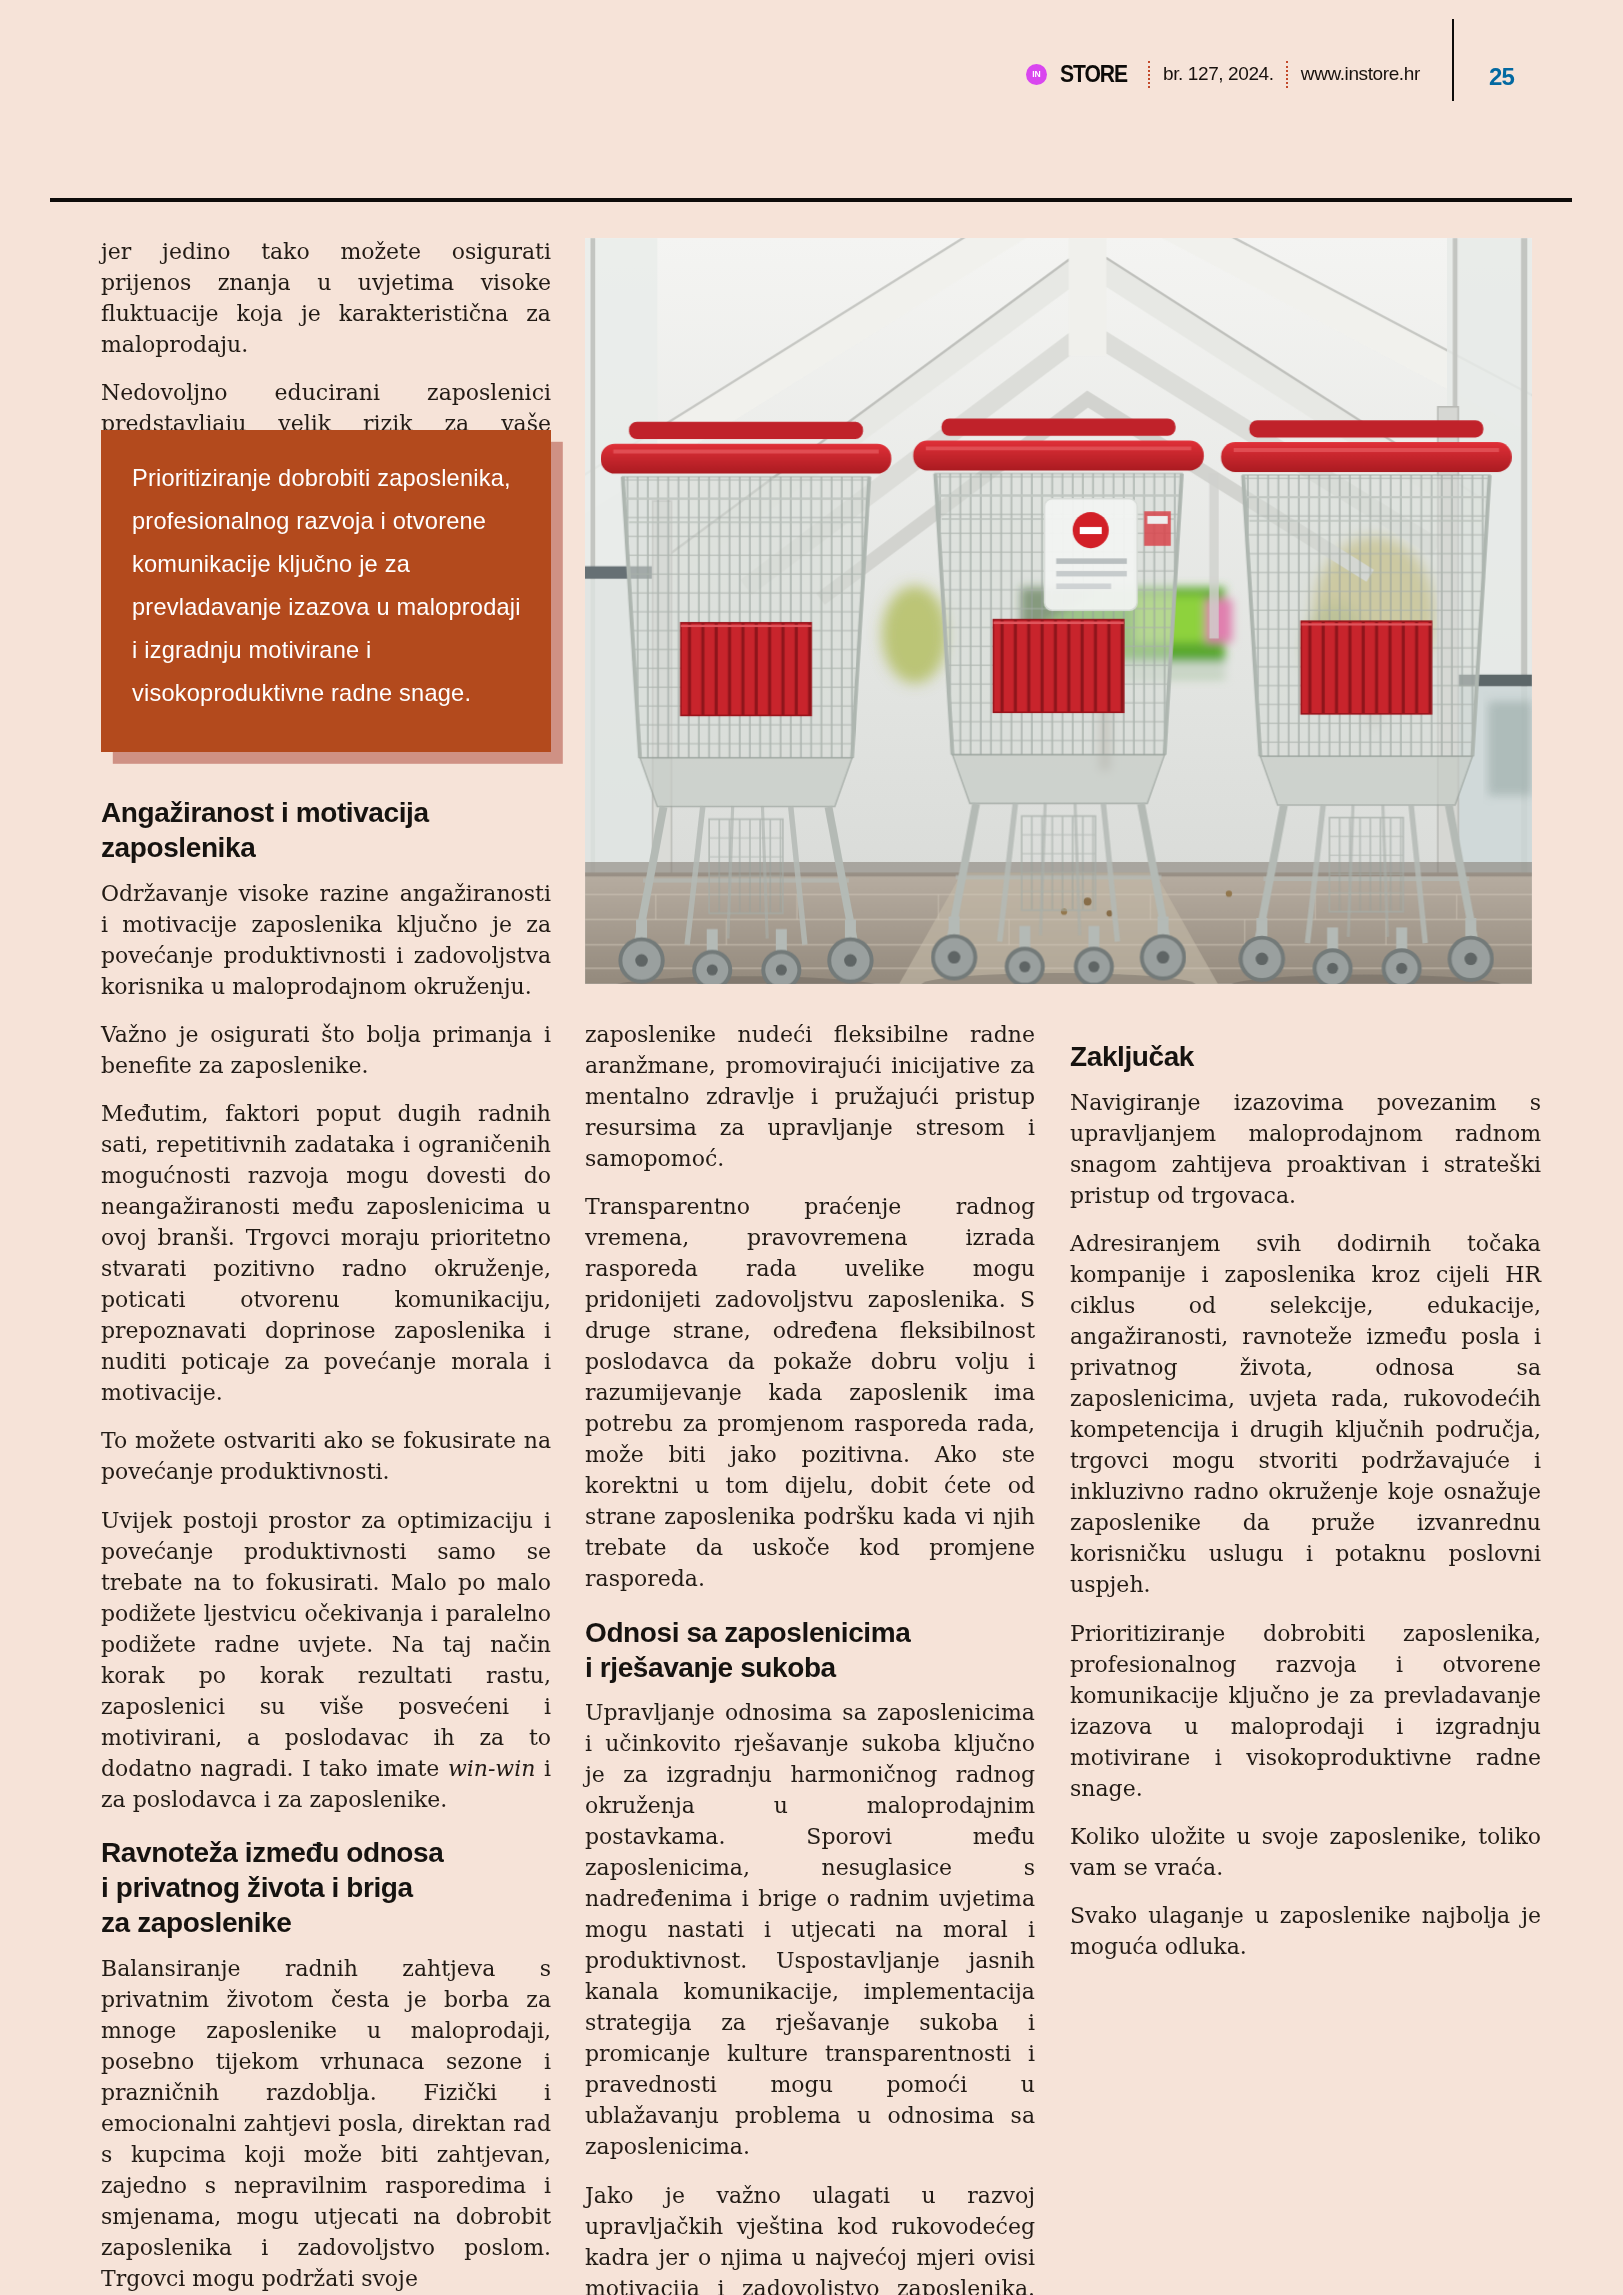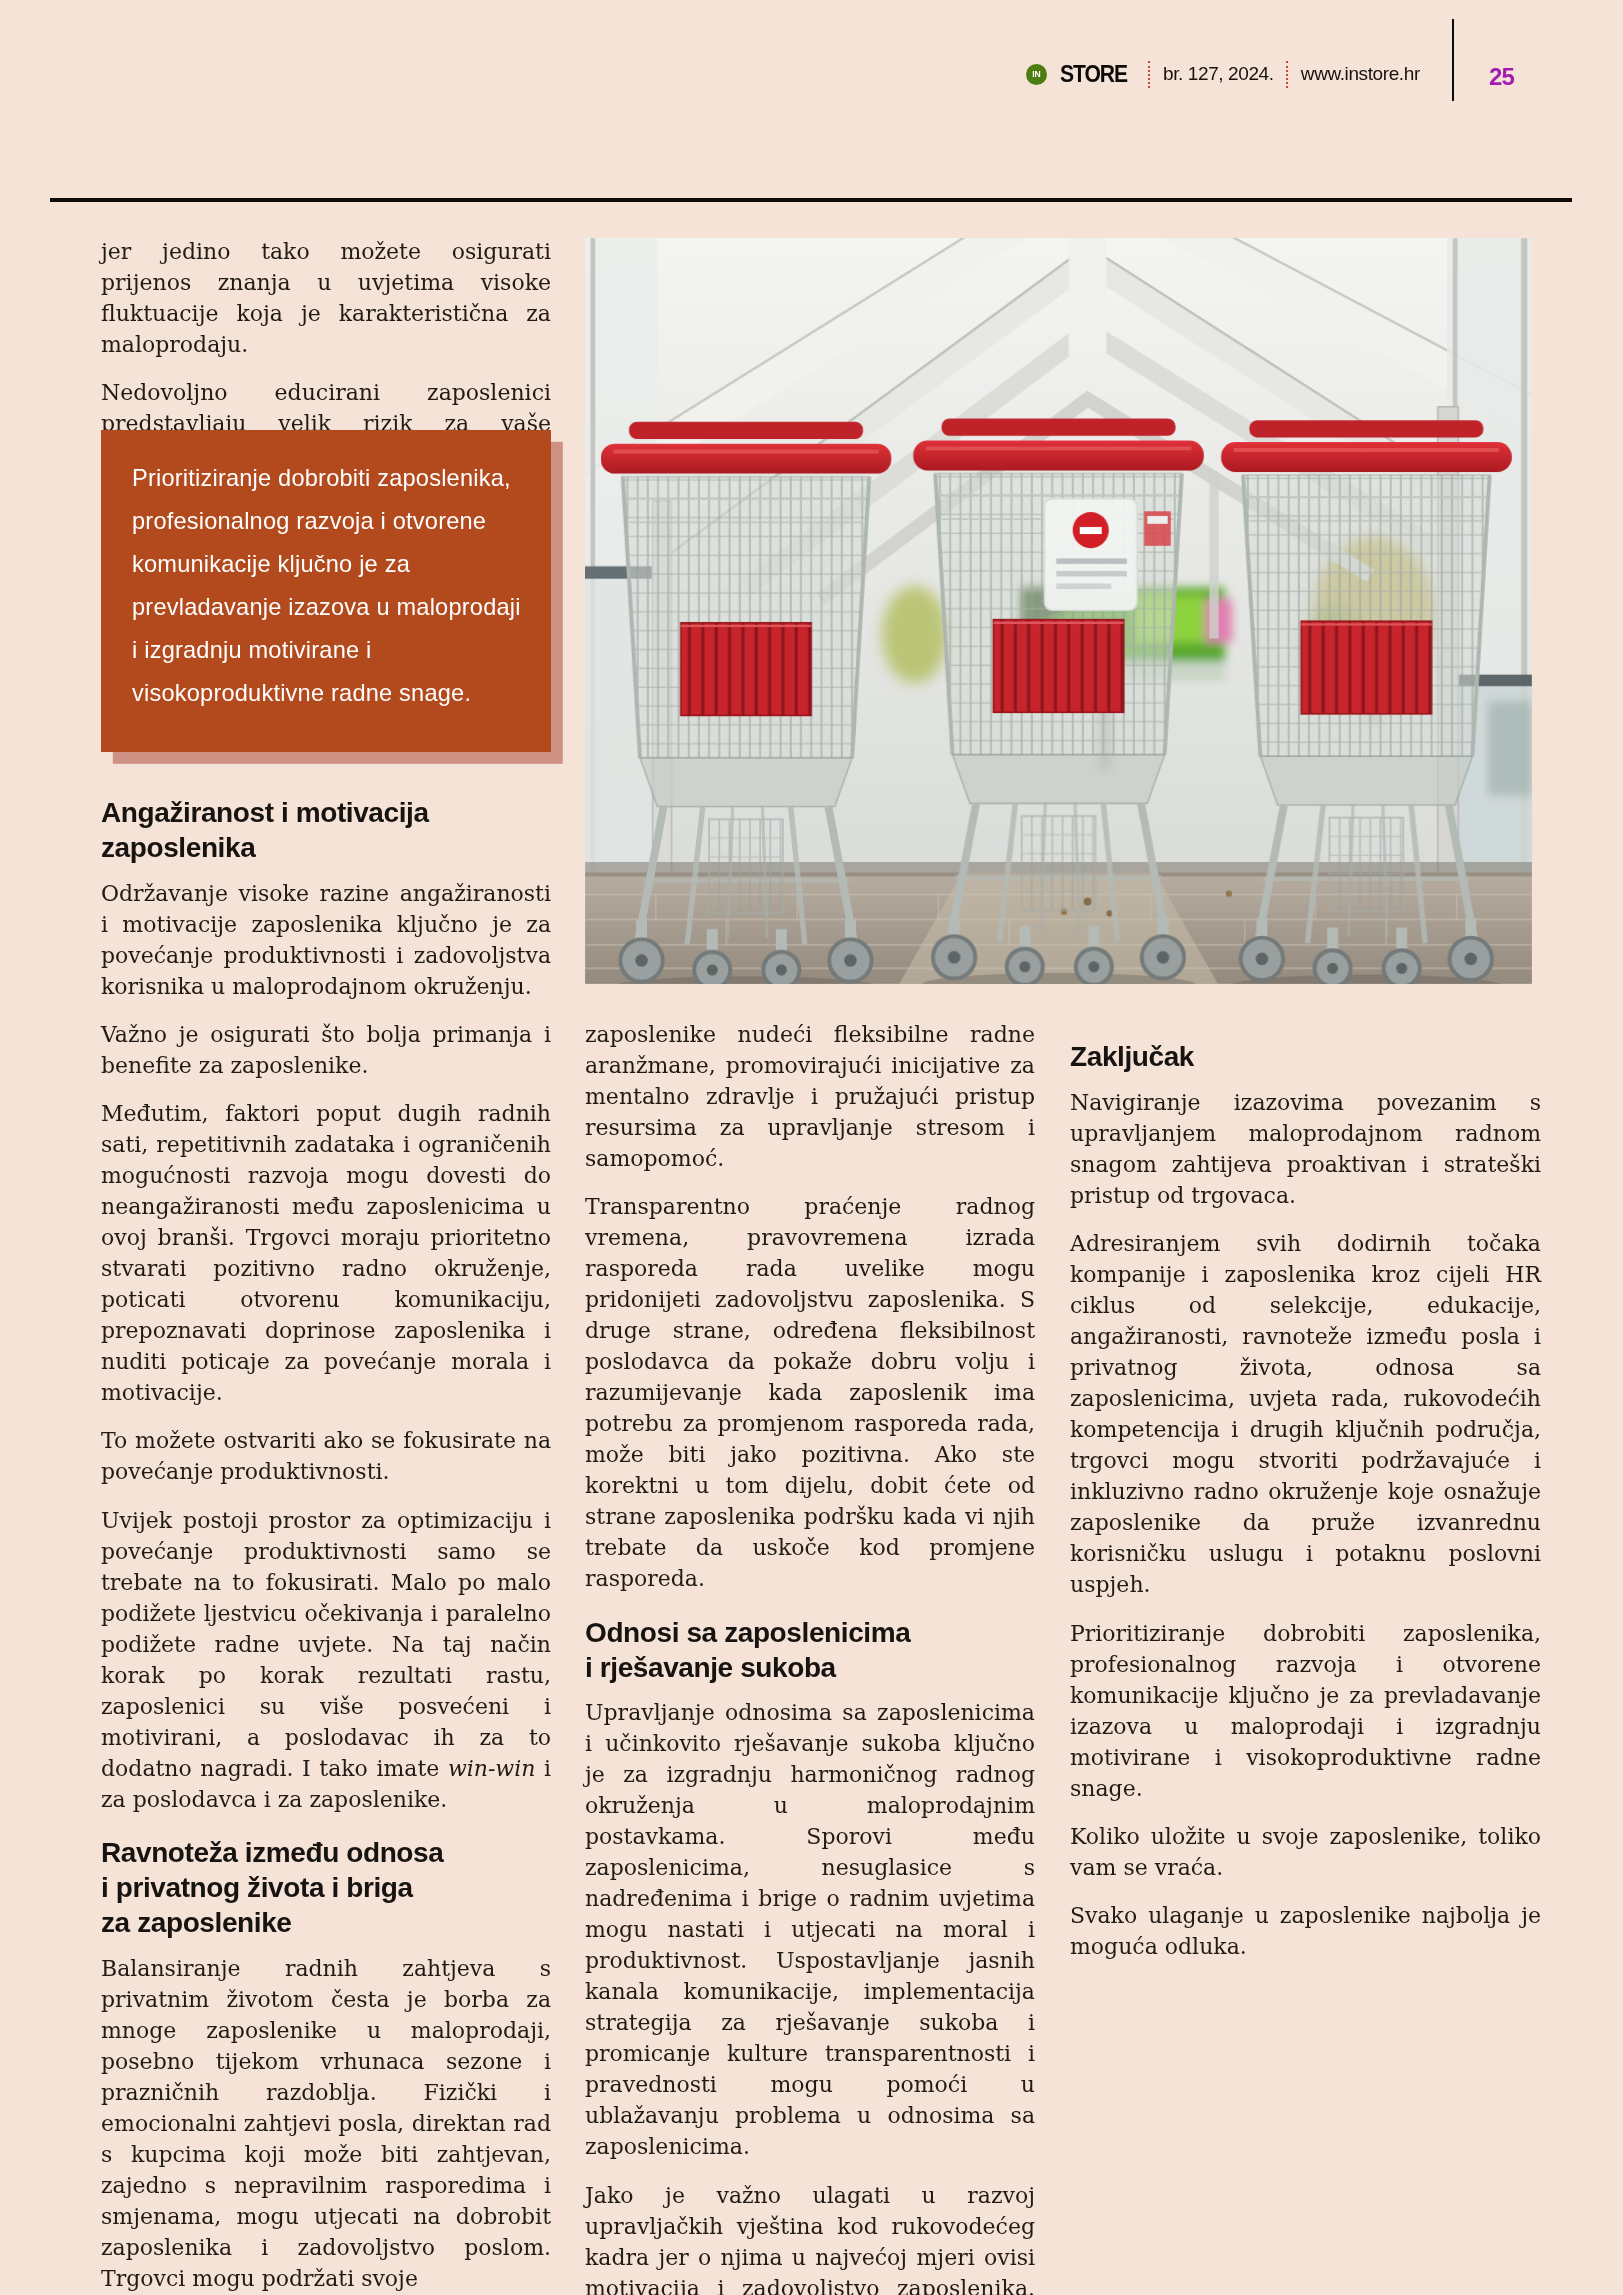--- a/index.html
+++ b/index.html
@@ -3,30 +3,30 @@
 <meta charset="utf-8">
 <style>
   html,body{margin:0;padding:0;}
   body{width:1623px;height:2295px;position:relative;background:#f6e3d8;
        font-family:"DejaVu Serif",serif;color:#221b15;
        -webkit-font-smoothing:antialiased;}
   .abs{position:absolute;}
   
   .header{left:1026px;top:60px;display:flex;align-items:center;gap:12.6px;
           font-family:"Liberation Sans",sans-serif;}
-  .logo-circle{width:21px;height:21px;border-radius:50%;background:#4d7c0f;color:#fff;
+  .logo-circle{width:21px;height:21px;border-radius:50%;background:#d946ef;color:#fff;
           display:flex;align-items:center;justify-content:center;
           font-size:8.6px;font-weight:bold;letter-spacing:0;}
   .logo-word{font-size:24px;font-weight:900;letter-spacing:-1.2px;color:#0d0b09;
           transform:scaleX(.88);transform-origin:left center;}
   .hdr-sep{width:0;height:27px;border-left:2.4px dotted #c2492a;}
   .hdr-text{font-size:19px;color:#18120e;letter-spacing:-0.4px;}
   .hdr-vline{left:1452px;top:19px;width:2.4px;height:82px;background:#0e0c0a;}
   .page-num{left:1489px;top:63px;font-family:"Liberation Sans",sans-serif;
-          font-size:24px;font-weight:900;color:#a21caf;letter-spacing:-0.8px;}
+          font-size:24px;font-weight:900;color:#0369a1;letter-spacing:-0.8px;}
   .header-rule{left:50px;top:198px;width:1522px;height:3.9px;background:#0e0c0a;}
   
   .col{font-size:22px;line-height:31px;text-align:justify;}
   .col p{margin:0 0 17.3px 0;}
   .col p:last-child{margin-bottom:0;}
   .col1a{left:101px;top:236px;width:450px;}
   .col1b{left:101px;top:795px;width:450px;}
   .col2{left:585px;top:1019px;width:450px;}
   .col3{left:1070px;top:1019px;width:471px;}
   .h2{font-family:"Liberation Sans",sans-serif;font-weight:bold;font-size:28px;

